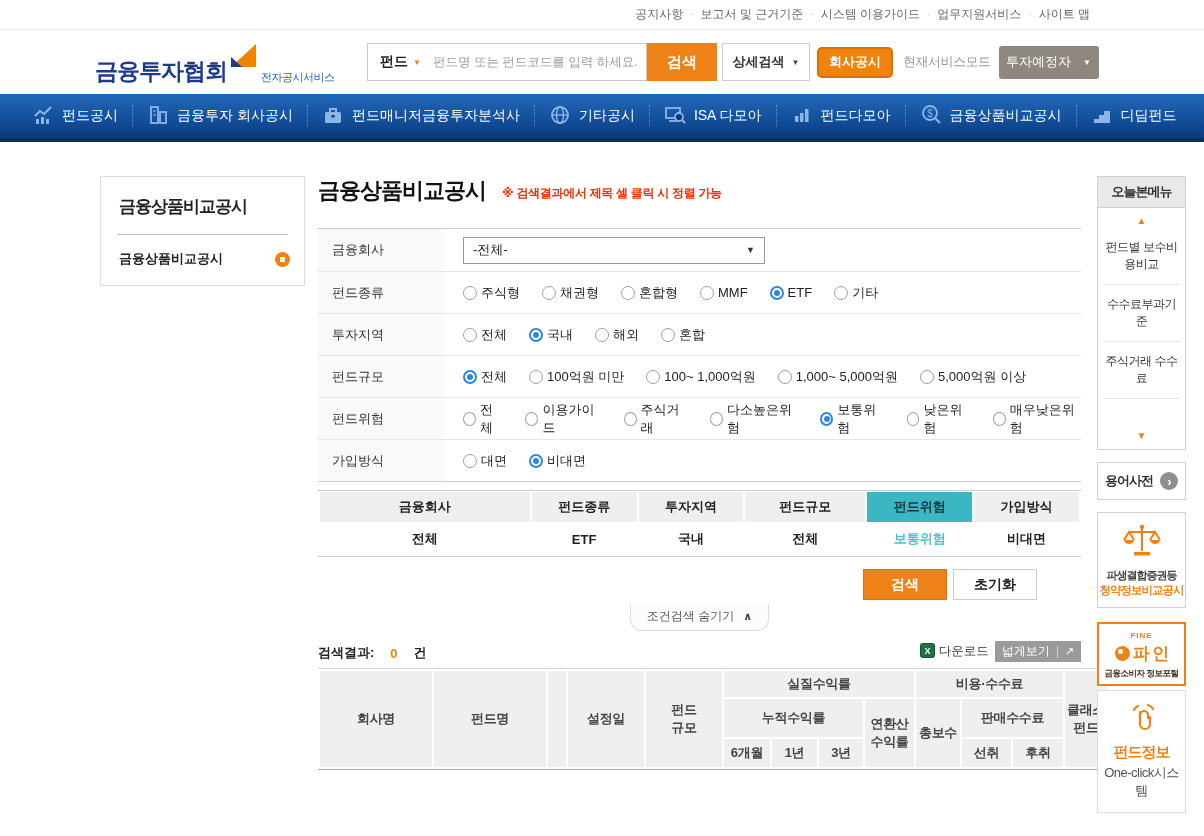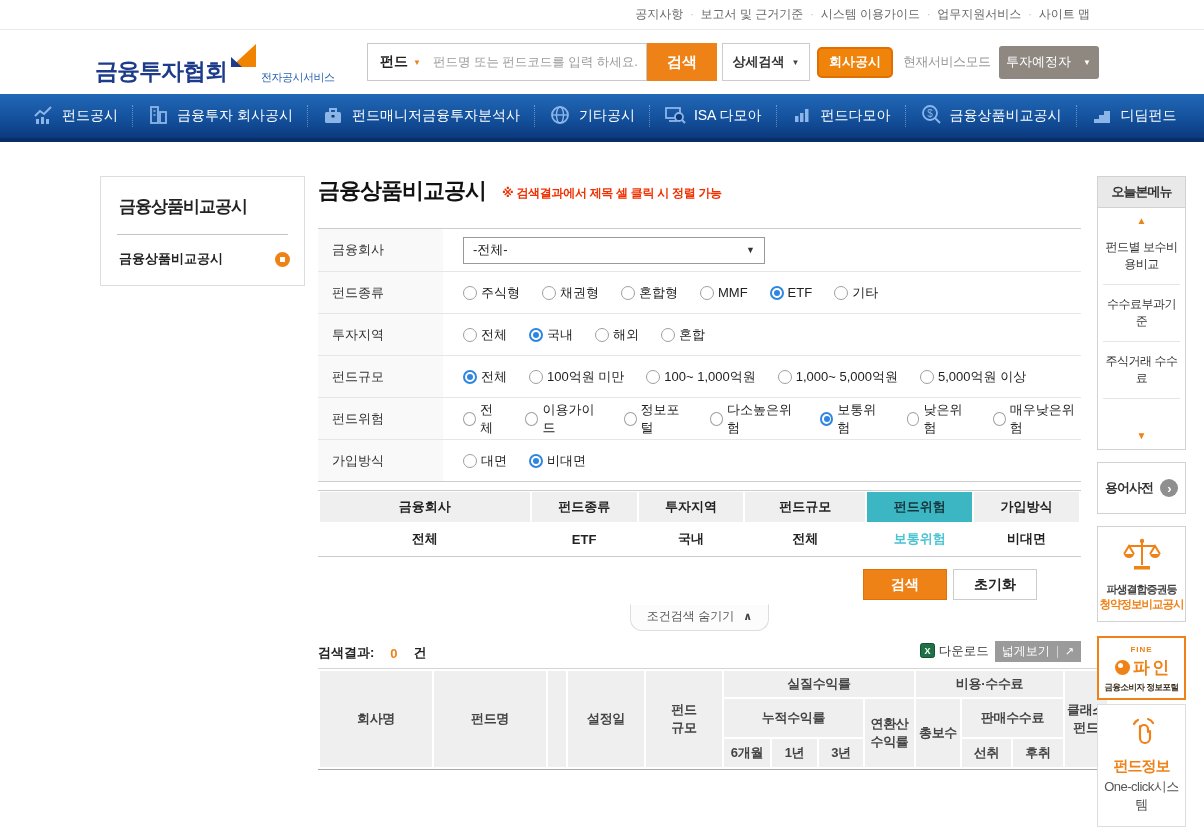--- a/index.html
+++ b/index.html
@@ -119,21 +119,21 @@
   
   .rpanel { width:89px; margin-left:16px; display:flex; flex-direction:column; }
   .tm-head { height:32px; background:#e9e9e9; border:1px solid #d2d2d2; font-size:13px; font-weight:bold;
              color:#333; display:flex; align-items:center; justify-content:center; letter-spacing:-1px; }
   .tm-body { border:1px solid #d2d2d2; border-top:none; background:#fff; min-height:242px;
              display:flex; flex-direction:column; align-items:center; padding:6px 5px 6px; }
   .tm-chevron { color:#ef8217; font-size:10px; cursor:pointer; line-height:14px; }
   .tm-item { width:100%; font-size:12px; color:#333; text-align:center; padding:11px 1px;
              border-bottom:1px solid #e5e5e5; word-break:break-all; cursor:pointer; letter-spacing:-0.5px; }
   .tm-spacer { flex:1; }
-  .glossary { margin-top:12px; height:52px; border:1px solid #d2d2d2; background:#fff;
+  .glossary { margin-top:12px; height:38px; border:1px solid #d2d2d2; background:#fff;
               display:flex; align-items:center; justify-content:space-between; padding:0 7px;
               font-size:13px; font-weight:bold; color:#333; cursor:pointer; letter-spacing:-1px; }
   .g-arrow { width:18px; height:18px; border-radius:50%; background:#8f8f8f; color:#fff; flex:none;
              display:flex; align-items:center; justify-content:center; font-size:13px; }
   .scalebox { margin-top:12px; border:1px solid #d2d2d2; background:#fff; text-align:center;
               padding:10px 1px 9px; cursor:pointer; }
   .scale-l1 { font-size:11px; color:#444; font-weight:bold; letter-spacing:-1px; margin-top:5px; }
   .scale-l2 { font-size:11.5px; color:#ef8217; font-weight:bold; letter-spacing:-1px; }
   .finebox { margin-top:14px; border:2px solid #ef8217; background:#fff; text-align:center;
              padding:7px 1px 4px; cursor:pointer; }
@@ -393,21 +393,21 @@
           <label class="radio">
               <span class="rb"></span>
               <span>전체</span>
             </label>
           <label class="radio">
               <span class="rb"></span>
               <span>이용가이드</span>
             </label>
           <label class="radio">
               <span class="rb"></span>
-              <span>정보포털</span>
+              <span>주식거래</span>
             </label>
           <label class="radio">
               <span class="rb"></span>
               <span>다소높은위험</span>
             </label>
           <label class="radio">
               <span class="rb on"></span>
               <span>보통위험</span>
             </label>
           <label class="radio">

